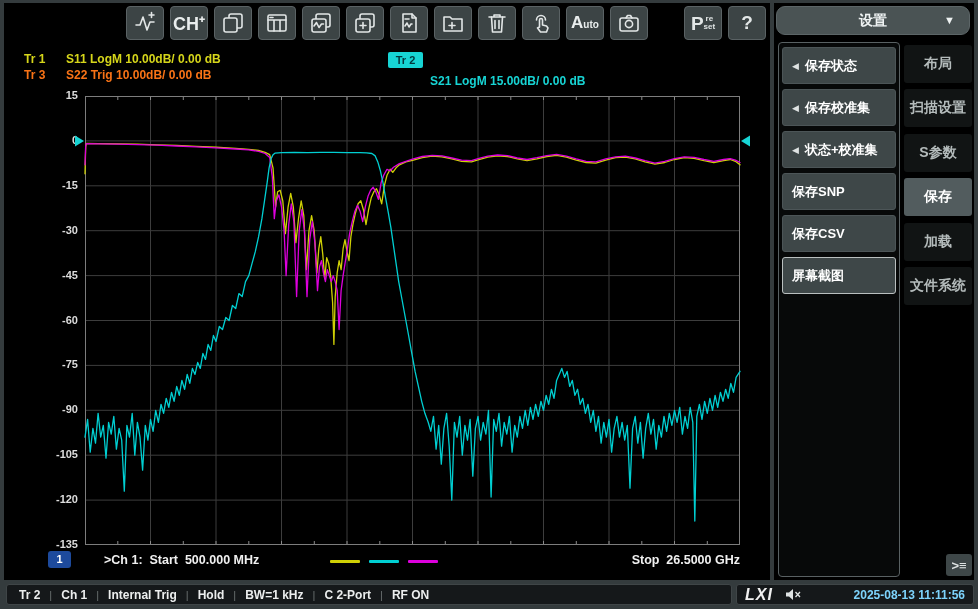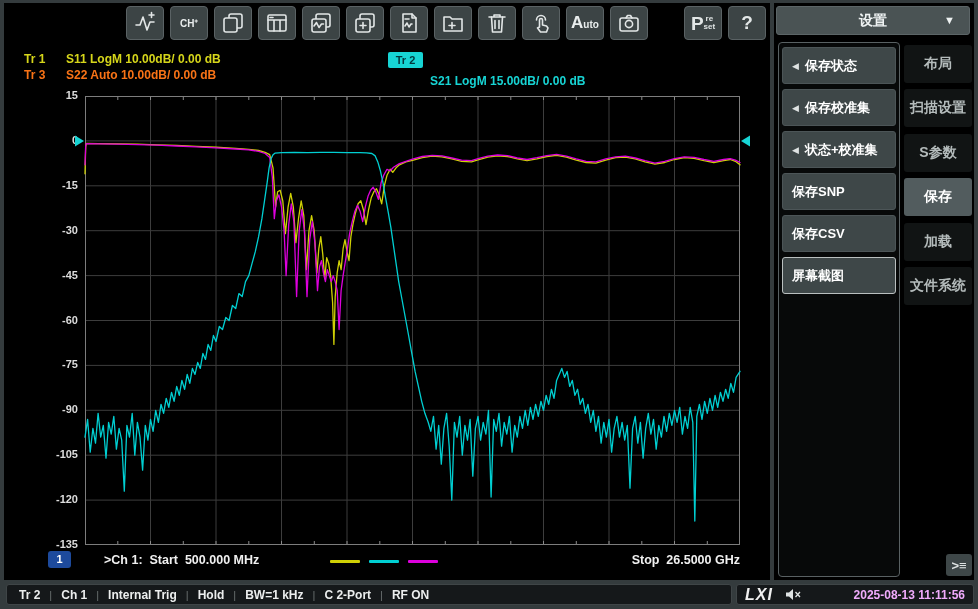--- a/index.html
+++ b/index.html
@@ -11,21 +11,21 @@
 
   
   .logo{position:absolute;left:8px;top:5px;width:113px;height:35px;background:#050505;
     border:1px solid #6a7173;border-radius:4px;color:#f2d70a;
     font-family:"Liberation Serif","DejaVu Serif",serif;font-weight:bold;font-size:27px;
     letter-spacing:1px;text-align:center;line-height:33px;box-sizing:border-box;}
   .tbtn{position:absolute;top:6px;width:38px;height:34px;background:#3c4445;
     border:1px solid #5a6264;border-radius:4px;box-sizing:border-box;padding:0;
     display:flex;align-items:center;justify-content:center;color:#e2e6e6;cursor:pointer;}
   .tbtn svg{stroke:#e2e6e6;fill:none;stroke-width:1.6;stroke-linecap:round;stroke-linejoin:round;}
-  .tbtn .txt{font-size:10px;font-weight:bold;color:#e9eded;}
+  .tbtn .txt{font-size:18px;font-weight:bold;color:#e9eded;}
   .auto-label{display:block;font-size:10px;font-weight:bold;color:#e9eded;}
   .auto-label::first-letter{font-size:17px;}
   .preset-wrap{display:flex;align-items:center;line-height:1;}
   .preset-big{font-size:19px;font-weight:bold;}
   .preset-col{display:flex;flex-direction:column;font-size:8px;font-weight:bold;line-height:8px;}
   .help-label{font-size:19px;font-weight:bold;}
 
   
   .legend{position:absolute;font-size:12px;font-weight:bold;white-space:pre;}
   .tr1{color:#d6d61a;} .tr3{color:#f97316;} .tr2text{color:#17d4d4;margin-top:20px;}
@@ -42,21 +42,21 @@
   .ch-badge{position:absolute;left:48px;top:551px;width:23px;height:17px;background:#1d4a9c;
     border-radius:3px;color:#fff;font-size:11px;font-weight:bold;text-align:center;line-height:17px;}
   .ch-info{position:absolute;left:104px;top:553px;font-size:12.5px;font-weight:bold;color:#f0f0f0;white-space:pre;}
   #swatches{position:absolute;left:330px;top:560px;display:flex;gap:9px;}
   #swatches span{display:block;width:30px;height:3px;border-radius:1px;}
   .ch-stop{position:absolute;left:600px;top:553px;width:140px;text-align:right;
     font-size:12.5px;font-weight:bold;color:#f0f0f0;white-space:pre;}
 
   
   .dropdown{position:absolute;left:776px;top:6px;width:194px;height:29px;background:#4a5354;
-    border:1px solid #5c6567;border-radius:3px;box-sizing:border-box;color:#eef2f2;
+    border:1px solid #5c6567;border-radius:9px;box-sizing:border-box;color:#eef2f2;
     font-size:14px;font-weight:bold;text-align:center;line-height:27px;cursor:pointer;}
   .dropdown .caret{position:absolute;right:14px;top:0;font-size:11px;}
   .menu-panel{position:absolute;left:778px;top:42px;width:122px;height:535px;
     border:1px solid #596163;border-radius:4px;box-sizing:border-box;background:#070909;}
   .menu-btn{position:absolute;left:782px;width:114px;height:37px;background:#3e4748;
     border:1px solid #4c5557;border-radius:3px;box-sizing:border-box;color:#fff;
     font-size:13px;font-weight:bold;display:flex;align-items:center;padding-left:9px;cursor:pointer;}
   .menu-btn .arrow{font-size:9px;margin-right:6px;color:#dfe3e3;}
   .menu-btn.active{border:1px solid #b9bfbf;text-align:right;}
   .tab{position:absolute;left:904px;width:68px;height:38px;background:#111414;border-radius:3px;
@@ -71,21 +71,21 @@
   .status-left{position:absolute;left:6px;top:584px;width:726px;height:21px;background:#15181a;
     border:1px solid #3f4547;border-radius:3px;box-sizing:border-box;display:flex;
     align-items:center;padding-left:12px;}
   .status-right{position:absolute;left:736px;top:584px;width:238px;height:21px;background:#15181a;
     border:1px solid #3f4547;border-radius:3px;box-sizing:border-box;display:flex;
     align-items:center;padding:0 8px;}
   .status-item{font-size:12px;font-weight:bold;color:#eceeee;white-space:pre;}
   .status-sep{font-size:11px;color:#6a7070;margin:0 9px;}
   .lxi{font-size:16px;font-weight:bold;font-style:italic;color:#f0f0f0;letter-spacing:1px;}
   .speaker{margin-left:12px;display:flex;align-items:center;}
-  .datetime{margin-left:auto;font-size:12px;font-weight:bold;color:#f0abfc;}
+  .datetime{margin-left:auto;font-size:12px;font-weight:bold;color:#7dd3fc;}
 </style>
 </head>
 <body>
 
 <div class="screen">
   <div class="panel-main"></div>
   <div class="panel-side"></div>
 
 
   <button class="tbtn" style="left:126px">
@@ -169,21 +169,21 @@
       </span>
     </span>
   </button>
   <button class="tbtn" style="left:728px">
     <span class="help-label">?</span>
   </button>
 
   <div class="legend tr1" style="left:24px;top:52px">Tr 1</div>
   <div class="legend tr1" style="left:66px;top:52px">S11 LogM 10.00dB/ 0.00 dB</div>
   <div class="legend tr3" style="left:24px;top:68px">Tr 3</div>
-  <div class="legend tr3" style="left:66px;top:68px">S22 Auto 10.00dB/ 0.00 dB</div>
+  <div class="legend tr3" style="left:66px;top:68px">S22 Trig 10.00dB/ 0.00 dB</div>
   <div class="tr2badge">Tr 2</div>
   <div class="legend tr2text" style="left:430px;top:54px">S21 LogM 15.00dB/ 0.00 dB</div>
 
   <div id="y-axis-labels">
       <div style="top: -7px;">15</div>
       <div style="top: 37.9px;">0</div>
       <div style="top: 82.8px;">-15</div>
       <div style="top: 127.7px;">-30</div>
       <div style="top: 172.6px;">-45</div>
       <div style="top: 217.5px;">-60</div>

